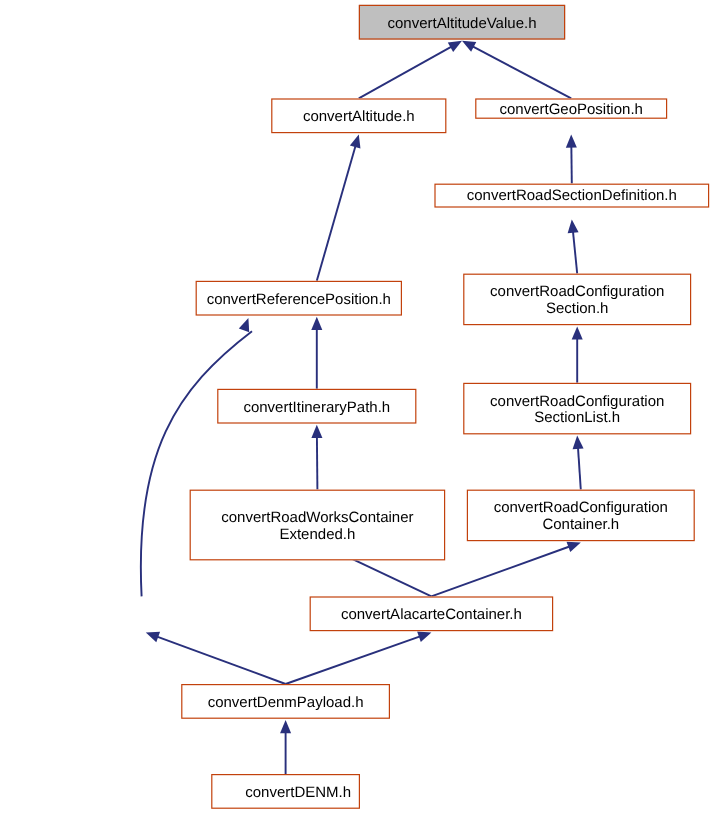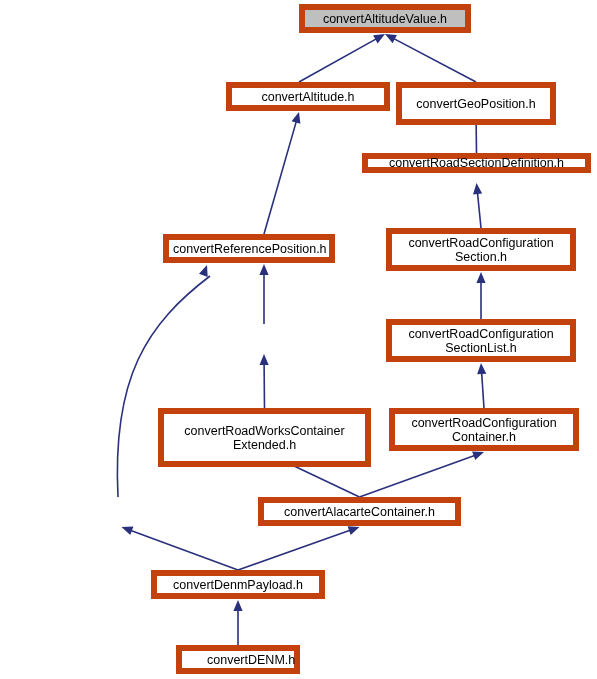--- a/index.html
+++ b/index.html
@@ -20,21 +20,21 @@
     position: absolute;
     left: 0;
     top: 0;
     width: 597px;
     height: 679px;
     pointer-events: none;
   }
   .graph-node {
     position: absolute;
     box-sizing: border-box;
-    border: 6px solid #c2410c;
+    border: 1px solid #c2410c;
     background: #ffffff;
     color: #000000;
     font-size: 12.5px;
     line-height: 14px;
     text-align: center;
     display: flex;
     align-items: center;
     justify-content: center;
     white-space: pre;
     letter-spacing: 0px;
@@ -80,26 +80,27 @@
       <line x1="359.5" y1="497" x2="474.59546687539347" y2="455.3992288402192" stroke="#29307c" stroke-width="1.6"></line>
       <polygon points="484,452 475.21865882943365,460.0652369615602 472.091368296432,451.4130664869221" fill="#29307c"></polygon>
       <line x1="238" y1="570" x2="130.88136722796307" y2="530.4626505648275" stroke="#29307c" stroke-width="1.6"></line>
       <polygon points="121.5,527 133.41232321058007,526.4934866964473 130.2266846909387,535.1243445461733" fill="#29307c"></polygon>
       <line x1="238" y1="570" x2="350.0729649735603" y2="530.3363169229375" stroke="#29307c" stroke-width="1.6"></line>
       <polygon points="359.5,527 350.6649672554676,535.0063847273935 347.5955556863651,526.3335125030691" fill="#29307c"></polygon>
       <line x1="238" y1="645" x2="238" y2="610" stroke="#29307c" stroke-width="1.6"></line>
       <polygon points="238,600 242.6,611 233.4,611" fill="#29307c"></polygon>
     </svg>
 <div class="graph-node root" style="left: 299px; top: 4px; width: 172px; height: 29px;"><span class="node-label">convertAltitudeValue.h</span></div>
-    <div class="graph-node" style="left: 226px; top: 82px; width: 164px; height: 29px;"><span class="node-label">convertAltitude.h</span></div>
-    <div class="graph-node" style="left: 396px; top: 82px; width: 160px; height: 43px;"><span class="node-label">convertGeoPosition.h</span></div>
+    <div class="graph-node" style="left: 226px; top: 82px; width: 146px; height: 29px;"><span class="node-label">convertAltitude.h</span></div>
+    <div class="graph-node" style="left: 396px; top: 82px; width: 160px; height: 17px;"><span class="node-label">convertGeoPosition.h</span></div>
     <div class="graph-node" style="left: 362px; top: 153px; width: 229px; height: 20px;"><span class="node-label">convertRoadSectionDefinition.h</span></div>
     <div class="graph-node" style="left: 163px; top: 234px; width: 172px; height: 29px;"><span class="node-label">convertReferencePosition.h</span></div>
     <div class="graph-node" style="left: 386px; top: 228px; width: 190px; height: 43px;"><span class="node-label">convertRoadConfiguration
 Section.h</span></div>
+    <div class="graph-node" style="left: 181px; top: 324px; width: 166px; height: 29px;"><span class="node-label">convertItineraryPath.h</span></div>
     <div class="graph-node" style="left: 386px; top: 319px; width: 190px; height: 43px;"><span class="node-label">convertRoadConfiguration
 SectionList.h</span></div>
     <div class="graph-node" style="left: 158px; top: 408px; width: 213px; height: 59px;"><span class="node-label">convertRoadWorksContainer
 Extended.h</span></div>
     <div class="graph-node" style="left: 389px; top: 408px; width: 190px; height: 43px;"><span class="node-label">convertRoadConfiguration
 Container.h</span></div>
     <div class="graph-node" style="left: 151px; top: 570px; width: 174px; height: 29px;"><span class="node-label">convertDenmPayload.h</span></div>
     <div class="graph-node" style="left: 258px; top: 497px; width: 203px; height: 29px;"><span class="node-label">convertAlacarteContainer.h</span></div>
     <div class="graph-node" style="left: 176px; top: 645px; width: 124px; height: 29px; padding-left: 21px;"><span class="node-label">convertDENM.h</span></div>
   </div>

